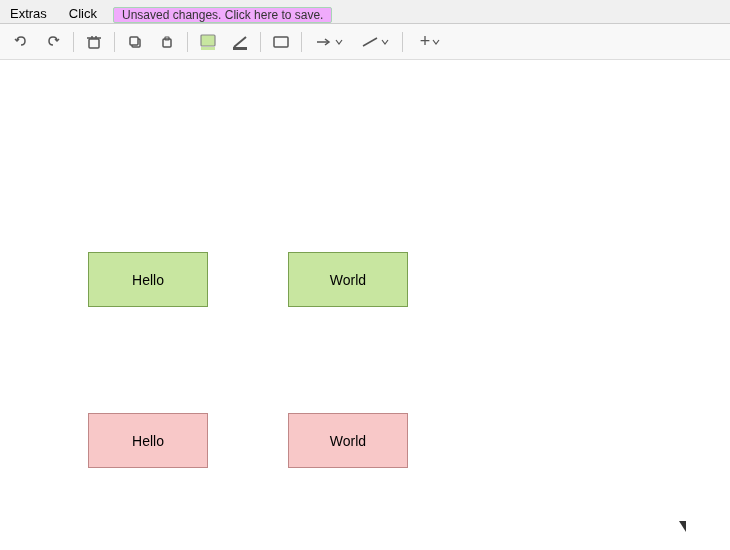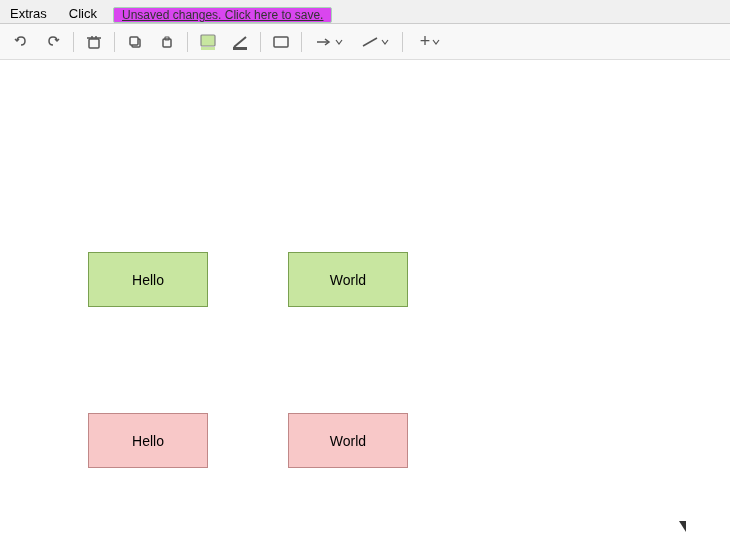--- a/index.html
+++ b/index.html
@@ -14,28 +14,27 @@
       border-bottom: 1px solid #ccc;
       padding: 0 4px;
       gap: 10px;
     }
     .menu-item {
       padding: 2px 6px;
       cursor: pointer;
       font-size: 13px;
     }
     .save-notice {
-      background: #d946ef;
+      background: #f0abfc;
       border: 1px solid #a8d5b5;
       padding: 0 8px;
       font-size: 12px;
       cursor: pointer;
       color: #333;
       border-radius: 2px;
-      text-decoration: underline;
     }
 
     
     #toolbar {
       display: flex;
       align-items: center;
       height: 36px;
       background: #f8f8f8;
       border-bottom: 1px solid #ddd;
       padding: 0 6px;

